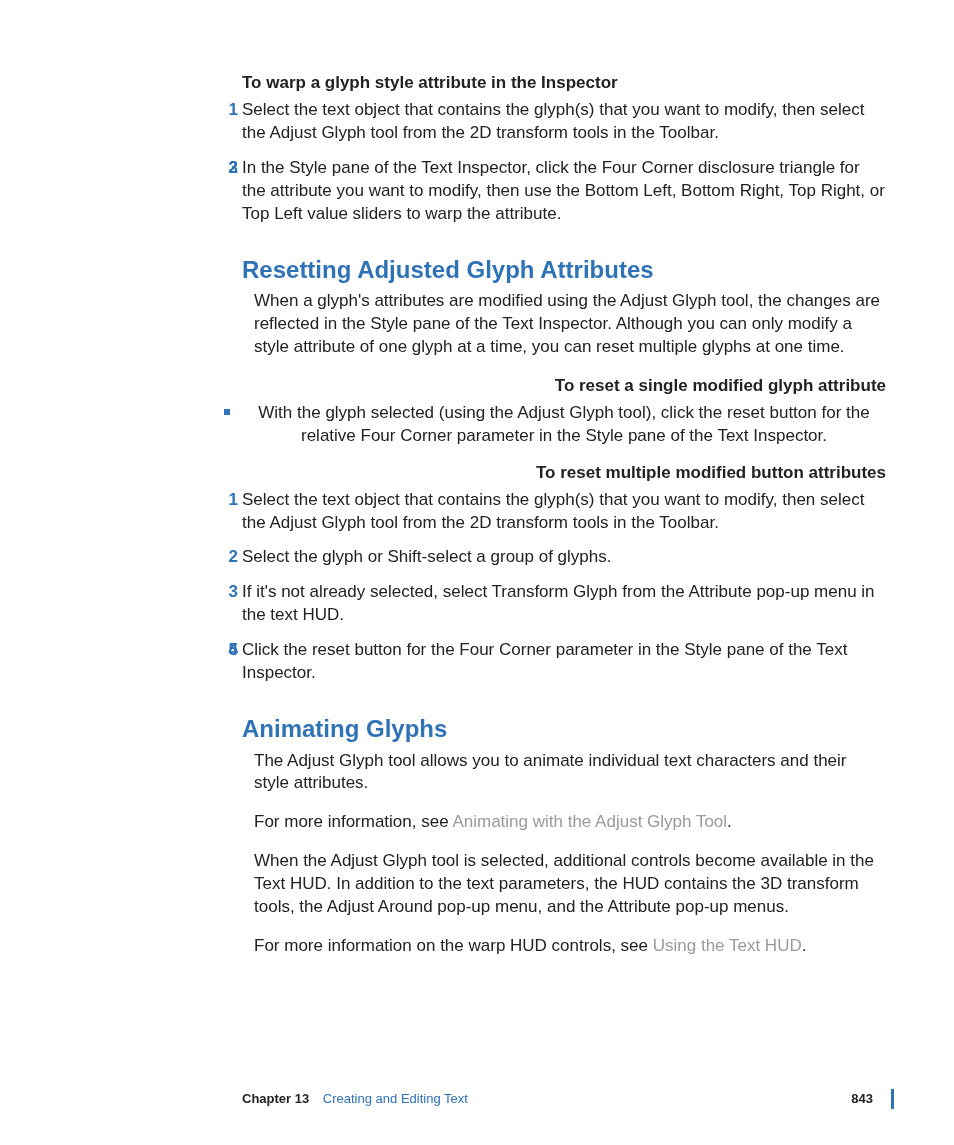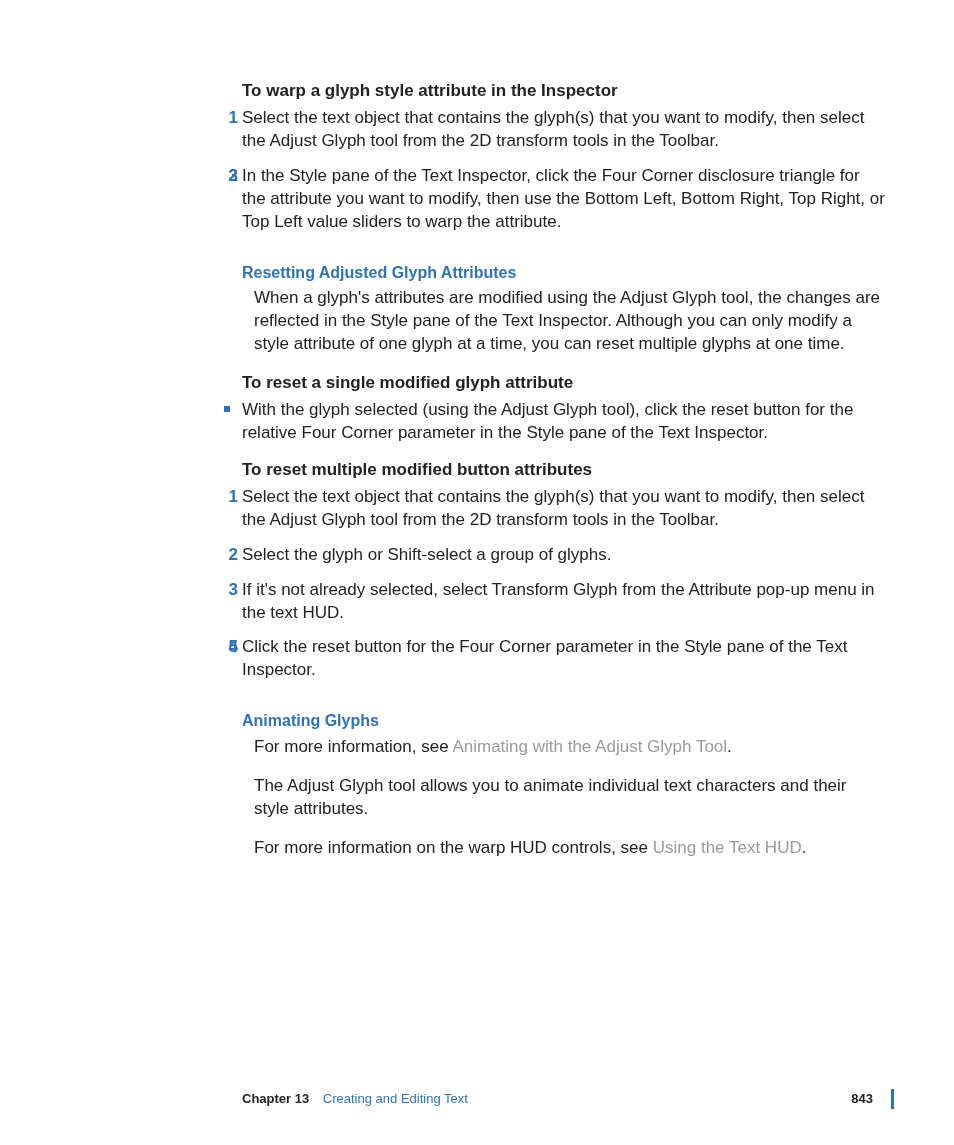--- a/index.html
+++ b/index.html
@@ -17,27 +17,27 @@
     box-sizing: border-box;
     min-height: 1145px;
     position: relative;
   }
   .content {
     margin-left: 182px;
     margin-right: 8px;
   }
   .lead {
     font-weight: 700;
-    margin-top: 12px;
+    margin-top: 4px;
     margin-bottom: 4px;
   }
   .sec-heading {
     color: #2f72b5;
     font-weight: 700;
-    font-size: 16px;
+    font-size: 24px;
     margin-top: 28px;
     margin-bottom: 4px;
   }
   p {
     margin: 0 0 16px 12px;
   }
   ol.steps {
     list-style: none;
     padding: 0;
     margin: 0 0 14px 0;
@@ -53,20 +53,21 @@
     left: -24px;
     top: 0;
     color: #2f72b5;
     font-weight: 700;
     width: 20px;
     text-align: right;
   }
   .bullet-item {
     position: relative;
     margin-bottom: 14px;
+    text-align: center;
   }
   .bullet-item .mark {
     position: absolute;
     left: -18px;
     top: 7px;
     width: 6px;
     height: 6px;
     background: #2f72b5;
     display: inline-block;
   }
@@ -86,21 +87,21 @@
     border-right: 3px solid #2f72b5;
     padding-right: 18px;
     display: flex;
     justify-content: space-between;
     height: 20px;
     align-items: center;
   }
   .footer .ch-label { font-weight: 700; margin-right: 10px; }
   .footer .ch-title { color: #2f72b5; }
   .footer .pg { font-weight: 700; }
-  .lead.spaced { margin-top: 4px; }
+  .lead.spaced { margin-top: 4px; text-align: right; }
 </style>
 </head>
 <body>
 
 <div class="page">
   <div class="content">
 
     <div class="lead">To warp a glyph style attribute in the Inspector</div>
     <ol class="steps">
       <li><span class="mark">1</span><span>Select the text object that contains the glyph(s) that you want to modify, then select the Adjust Glyph tool from the 2D transform tools in the Toolbar.</span></li>
@@ -120,25 +121,26 @@
     <div class="lead spaced">To reset multiple modified button attributes</div>
     <ol class="steps">
       <li><span class="mark">1</span><span>Select the text object that contains the glyph(s) that you want to modify, then select the Adjust Glyph tool from the 2D transform tools in the Toolbar.</span></li>
       <li><span class="mark">2</span><span>Select the glyph or Shift-select a group of glyphs.</span></li>
       <li><span class="mark">3</span><span>If it's not already selected, select Transform Glyph from the Attribute pop-up menu in the text HUD.</span></li>
       <li><span class="mark">4</span></li>
       <li><span class="mark">5</span><span>Click the reset button for the Four Corner parameter in the Style pane of the Text Inspector.</span></li>
     </ol>
 
     <div class="sec-heading">Animating Glyphs</div>
+    <p>The Adjust Glyph tool allows you to animate individual text characters and their style attributes.</p>
     <p>
       <span>For more information, see </span><span class="grey-link">Animating with the Adjust Glyph Tool</span><span>.</span>
     </p>
-    <p>The Adjust Glyph tool allows you to animate individual text characters and their style attributes.</p>
 
+    <p>When the Adjust Glyph tool is selected, additional controls become available in the Text HUD. In addition to the text parameters, the HUD contains the 3D transform tools, the Adjust Around pop-up menu, and the Attribute pop-up menus.</p>
     <p>
       <span>For more information on the warp HUD controls, see </span><span class="grey-link">Using the Text HUD</span><span>.</span>
     </p>
 
   </div>
 
   <div class="footer">
     <div class="line">
       <div>
         <span class="ch-label">Chapter 13</span>

